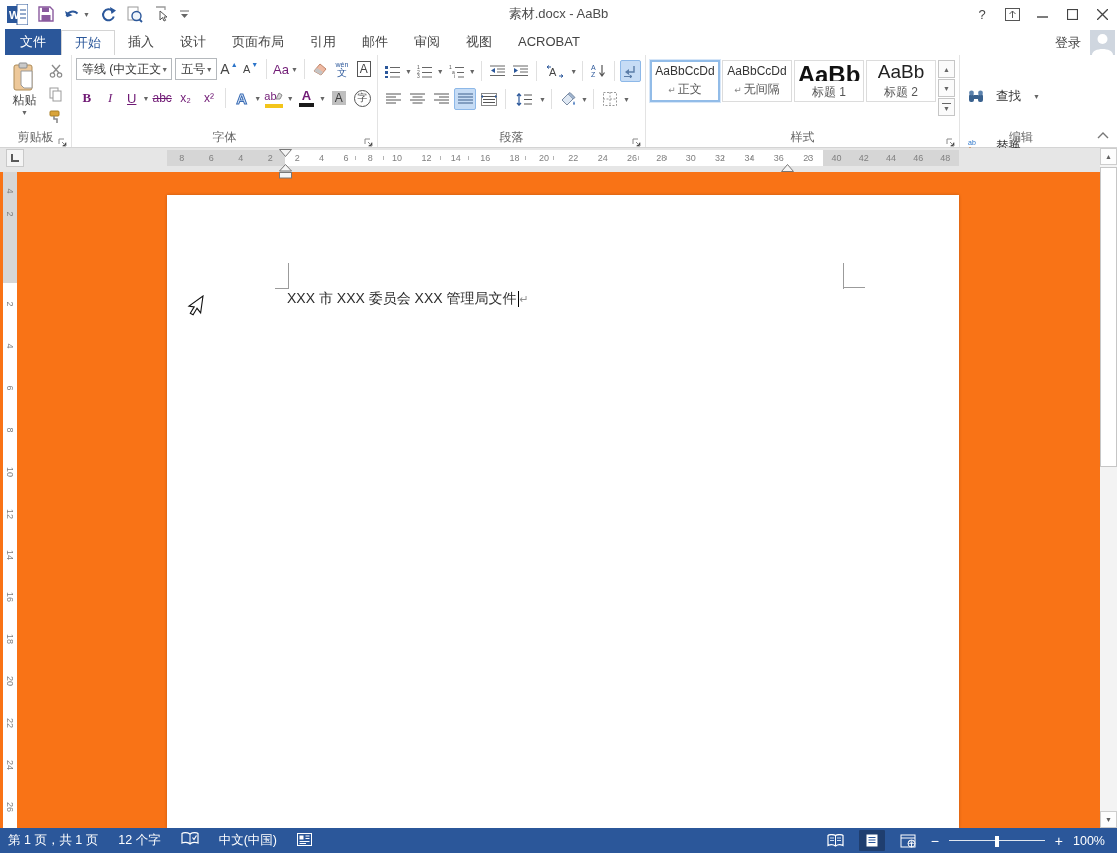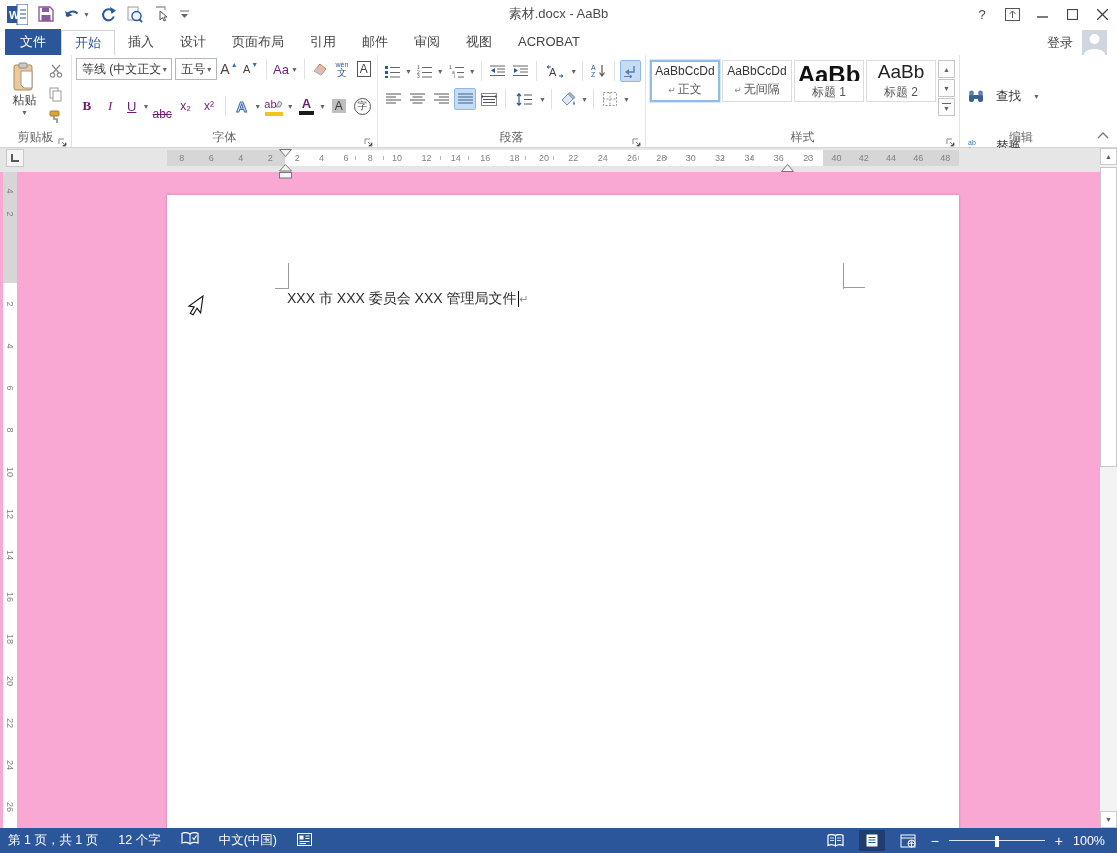--- a/index.html
+++ b/index.html
@@ -14,21 +14,21 @@
   .apptitle { position:absolute; left:50%; transform:translateX(-50%); font-size:13px; color:#4c4c4c; white-space:nowrap; }
   .winctrl { position:absolute; right:0; top:0; display:flex; height:28px; }
   .winbtn { width:30px; height:28px; display:flex; align-items:center; justify-content:center; color:#444; font-size:13px; }
   .dd { font-size:7px; color:#666; margin-left:2px; }
 
   
   .tabrow { position:absolute; top:28px; left:0; right:0; height:27px; background:#fff; display:flex; align-items:flex-end; }
   .tab { padding:0 13px; line-height:26px; font-size:13px; color:#444; white-space:nowrap; }
   .tab-file { background:#2b579a; color:#fff; margin-left:5px; padding:0 15px; }
   .tab-active { color:#2b579a; border:1px solid #d4d4d4; border-bottom:1px solid #fff; line-height:24px; margin-bottom:-1px; }
-  .signin { margin-left:auto; display:flex; align-items:center; gap:9px; font-size:13px; color:#444; padding-right:10px; }
+  .signin { margin-left:auto; display:flex; align-items:center; gap:9px; font-size:13px; color:#444; padding-right:2px; }
   .avatar { width:25px; height:25px; background:#cfd6df; display:flex; align-items:flex-end; justify-content:center; overflow:hidden; }
 
   
   .ribbon { position:absolute; top:55px; left:0; right:0; height:93px; background:#fff; border-bottom:1px solid #d4d4d4; display:flex; }
   .group { position:relative; border-right:1px solid #e3e3e3; height:100%; padding:3px 4px 18px 4px; }
   .glabel { position:absolute; bottom:1px; left:0; right:0; text-align:center; font-size:12px; color:#666; }
   .launcher { position:absolute; right:3px; bottom:3px; width:10px; height:10px; }
   .mini { width:22px; height:22px; display:flex; align-items:center; justify-content:center; border-radius:2px; }
   .row { display:flex; align-items:center; }
   .sep { width:1px; height:20px; background:#e0e0e0; margin:0 3px; }
@@ -38,21 +38,21 @@
 
   
   .paste-big { width:42px; display:flex; flex-direction:column; align-items:center; padding-top:4px; font-size:12px; color:#444; }
   .clipcol { display:flex; flex-direction:column; gap:1px; padding-top:2px; }
 
   
   .fbtn { font-size:13px; color:#701a75; }
   .bold-b { font-weight:bold; font-family:"Liberation Serif","DejaVu Serif",serif; }
   .ital-i { font-style:italic; font-family:"Liberation Serif","DejaVu Serif",serif; }
   .und-u { text-decoration:underline; }
-  .strike { text-decoration:line-through; font-size:12px;margin-top:16px; }
+  .strike { text-decoration:line-through; font-size:12px; }
   .grow-shrink { position:relative; font-size:14px; color:#444; }
   .hl-bar { position:absolute; left:2px; right:2px; bottom:1px; height:4px; background:#f3c51a; }
   .fc-bar { position:absolute; left:3px; right:3px; bottom:2px; height:4px; background:#1a1a1a; }
   .shade-a { background:#bfbfbf; color:#3a3a3a; padding:0 3px; font-size:12px; }
   .effect-a { color:#e8f1fb; -webkit-text-stroke:1px #3a6cb5; font-size:15px; font-weight:bold; }
   .enclose { width:17px; height:17px; border:1px solid #555; border-radius:50%; font-size:10px; display:flex; align-items:center; justify-content:center; color:#444; }
   .phon { display:flex; flex-direction:column; align-items:center; line-height:1; color:#2b579a; }
   .phon .t { font-size:7px; } .phon .b { font-size:10px; }
   .border-a { border:1px solid #555; padding:0 2px; font-size:12px; color:#444; }
 
@@ -77,21 +77,21 @@
   .tabsel-glyph { width:8px; height:8px; border-left:2px solid #595959; border-bottom:2px solid #595959; }
   .hruler { position:absolute; left:167px; top:2px; width:792px; height:16px; display:flex; }
   .hseg { display:flex; align-items:center; justify-content:space-around; font-size:9px; color:#808080; }
   .hseg.margin { background:#d6d6d6; }
   .hseg.main { background:#fff;
     background-image:repeating-linear-gradient(to right, transparent 0 13.5px, #b5b5b5 13.5px 14.2px, transparent 14.2px 28.3px);
     background-size:100% 4px; background-position:0 center; background-repeat:no-repeat; }
   .marker { position:absolute; z-index:3; }
 
   
-  .workspace { position:absolute; top:172px; left:0; right:0; bottom:25px; background:#f9a8d4; overflow:hidden; }
+  .workspace { position:absolute; top:172px; left:0; right:0; bottom:25px; background:#f97316; overflow:hidden; }
   .vruler-seg { position:absolute; left:3px; width:14px; display:flex; flex-direction:column; align-items:center; font-size:9px; color:#808080; overflow:hidden; }
   .vnum { transform:rotate(90deg); }
   .page { position:absolute; left:167px; top:23px; width:792px; bottom:0; background:#fff; box-shadow:0 0 3px rgba(0,0,0,.22); }
   .cropmark { position:absolute; background:#9b9b9b; }
   .docline { position:absolute; left:120px; top:95px; font-size:14px; color:#2e2e2e; white-space:nowrap; display:flex; align-items:center; }
   .caret { display:inline-block; width:1px; height:16px; background:#000; margin-left:1px; }
   .pilcrow { font-size:11px; color:#909090; margin-left:1px; }
 
   
   .vscroll { position:absolute; left:1100px; top:148px; width:17px; height:680px; background:#f3f3f3; z-index:4; }

